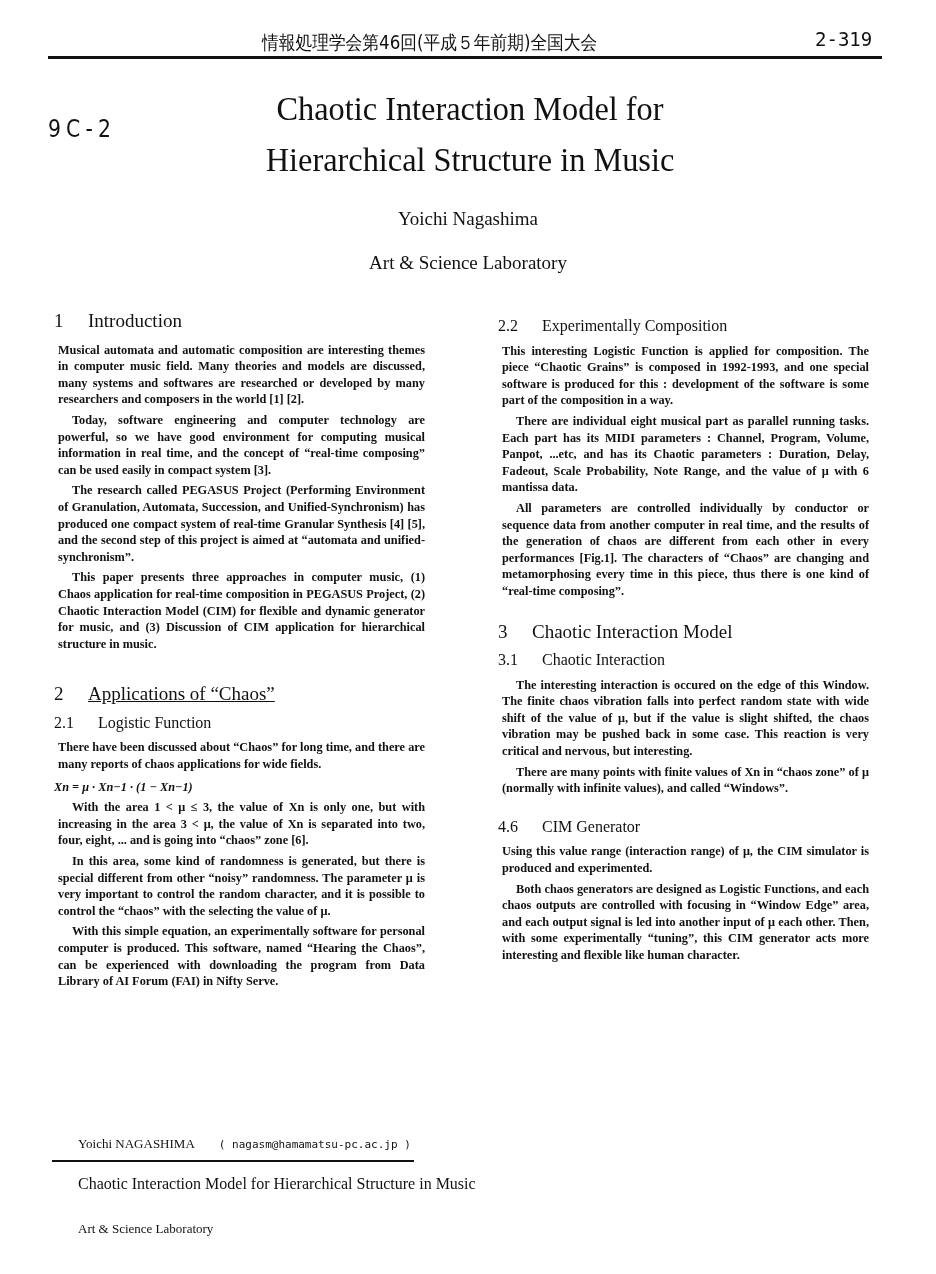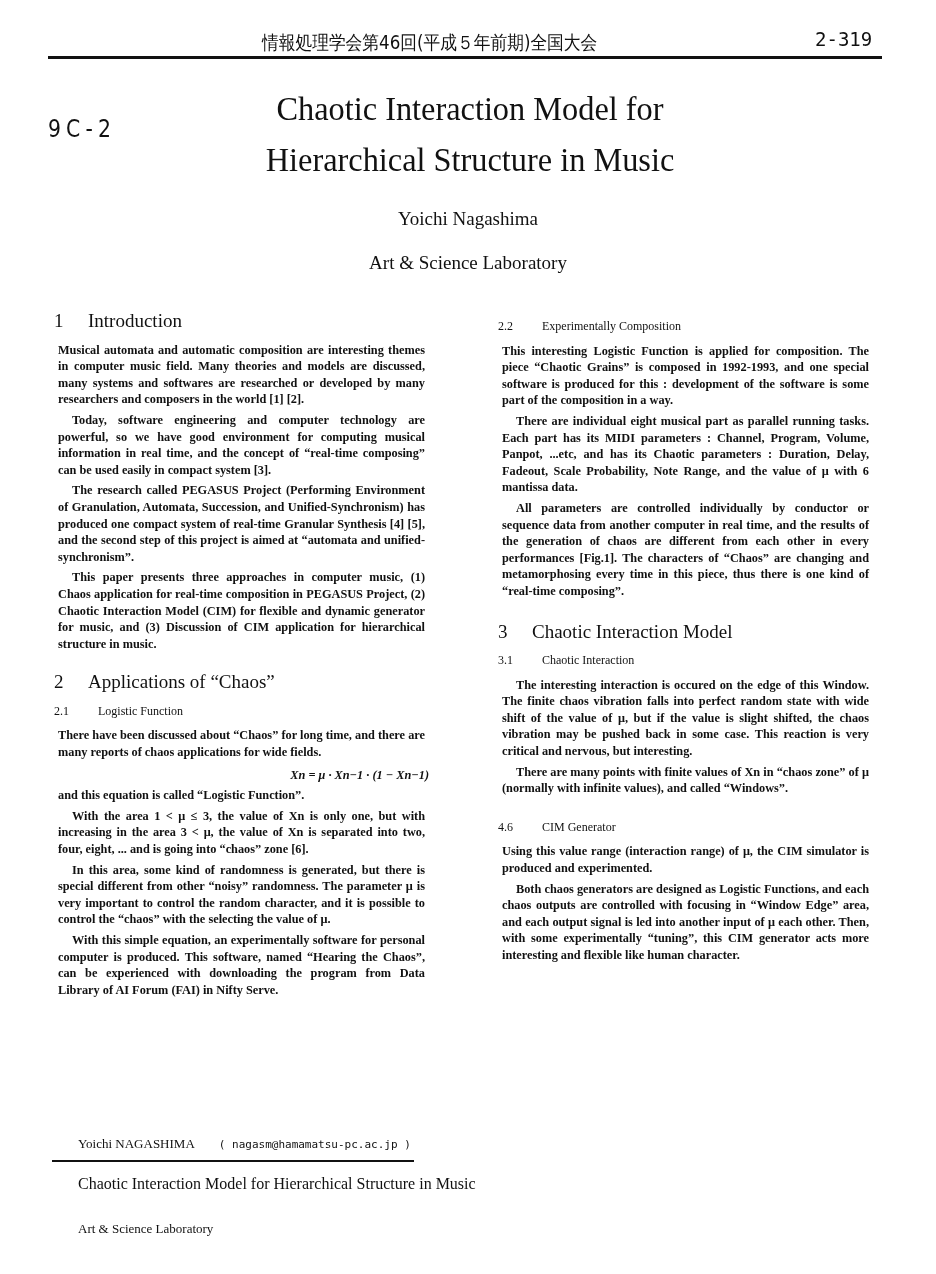--- a/index.html
+++ b/index.html
@@ -14,23 +14,23 @@
   .title { position:absolute; left:150px; top:84px; width:640px; text-align:center; font-size:33px; line-height:51px;
            font-family:"Liberation Serif",serif; transform:scaleX(0.98); }
   .author { position:absolute; left:0; width:936px; top:208px; text-align:center; font-size:19px; font-family:"Liberation Serif",serif; }
   .affil { position:absolute; left:0; width:936px; top:252px; text-align:center; font-size:19px; font-family:"Liberation Serif",serif; }
   .col { position:absolute; width:375px; font-size:12.3px; line-height:16.6px; font-weight:bold; text-align:justify;
          font-family:"Liberation Serif",serif; }
   .col p { margin:4px; text-indent:0; }
   .col p.ind { text-indent:14px; }
   .sec { font-weight:normal; font-size:19px; margin:0 0 12px 0; font-family:"Liberation Serif",serif; }
   .sec .num { display:inline-block; width:34px; }
-  .sub { font-weight:normal; font-size:12px; margin:0 0 8px 0; font-family:"Liberation Serif",serif; }
+  .sub { font-weight:normal; font-size:16px; margin:0 0 8px 0; font-family:"Liberation Serif",serif; }
   .sub .num { display:inline-block; width:44px; }
-  .eq { text-align:right; font-style:italic; margin:6px 0 4px 0; }
+  .eq { text-align:left; font-style:italic; margin:6px 0 4px 0; }
   .foot-rule { position:absolute; left:52px; top:1160px; width:362px; height:2px; background:#111; }
   .foot1 { position:absolute; left:78px; top:1175px; font-size:16px; font-family:"Liberation Serif",serif;text-align:right; }
   .foot2 { position:absolute; left:78px; top:1136px; font-size:13px; font-family:"Liberation Serif",serif; }
   .foot2 .mail { font-family:"DejaVu Sans Mono",monospace; font-size:11px; margin-left:24px; }
   .foot3 { position:absolute; left:78px; top:1221px; font-size:13px; font-family:"Liberation Serif",serif; }
 </style>
 </head>
 <body>
 
 <div>
@@ -47,25 +47,24 @@
 <div class="author">Yoichi Nagashima</div>
 <div class="affil">Art &amp; Science Laboratory</div>
 
 <div class="col" style="left:54px; top:313px;">
   <div class="sec"><span class="num">1</span><span>Introduction</span></div>
   <p>Musical automata and automatic composition are interesting themes in computer music field. Many theories and models are discussed, many systems and softwares are researched or developed by many researchers and composers in the world [1] [2].</p>
   <p class="ind">Today, software engineering and computer technology are powerful, so we have good environment for computing musical information in real time, and the concept of “real-time composing” can be used easily in compact system [3].</p>
   <p class="ind">The research called PEGASUS Project (Performing Environment of Granulation, Automata, Succession, and Unified-Synchronism) has produced one compact system of real-time Granular Synthesis [4] [5], and the second step of this project is aimed at “automata and unified-synchronism”.</p>
   <p class="ind">This paper presents three approaches in computer music, (1) Chaos application for real-time composition in PEGASUS Project, (2) Chaotic Interaction Model (CIM) for flexible and dynamic generator for music, and (3) Discussion of CIM application for hierarchical structure in music.</p>
 
-  <div class="sec" style="margin-top:22px;"><span class="num">2</span><span>Applications of “Chaos”</span></div>
+  <div class="sec" style="margin-top:34px;text-decoration:underline;"><span class="num">2</span><span>Applications of “Chaos”</span></div>
   <div class="sub"><span class="num">2.1</span><span>Logistic Function</span></div>
   <p>There have been discussed about “Chaos” for long time, and there are many reports of chaos applications for wide fields.</p>
   <div class="eq">Xn = μ · Xn−1 · (1 − Xn−1)</div>
-  <p>and this equation is called “Logistic Function”.</p>
   <p class="ind">With the area 1 &lt; μ ≤ 3, the value of Xn is only one, but with increasing in the area 3 &lt; μ, the value of Xn is separated into two, four, eight, ... and is going into “chaos” zone [6].</p>
   <p class="ind">In this area, some kind of randomness is generated, but there is special different from other “noisy” randomness. The parameter μ is very important to control the random character, and it is possible to control the “chaos” with the selecting the value of μ.</p>
   <p class="ind">With this simple equation, an experimentally software for personal computer is produced. This software, named “Hearing the Chaos”, can be experienced with downloading the program from Data Library of AI Forum (FAI) in Nifty Serve.</p>
 </div>
 
 <div class="col" style="left:498px; top:318px;">
   <div class="sub"><span class="num">2.2</span><span>Experimentally Composition</span></div>
   <p>This interesting Logistic Function is applied for composition. The piece “Chaotic Grains” is composed in 1992-1993, and one special software is produced for this : development of the software is some part of the composition in a way.</p>
   <p class="ind">There are individual eight musical part as parallel running tasks. Each part has its MIDI parameters : Channel, Program, Volume, Panpot, ...etc, and has its Chaotic parameters : Duration, Delay, Fadeout, Scale Probability, Note Range, and the value of μ with 6 mantissa data.</p>
   <p class="ind">All parameters are controlled individually by conductor or sequence data from another computer in real time, and the results of the generation of chaos are different from each other in every performances [Fig.1]. The characters of “Chaos” are changing and metamorphosing every time in this piece, thus there is one kind of “real-time composing”.</p>

